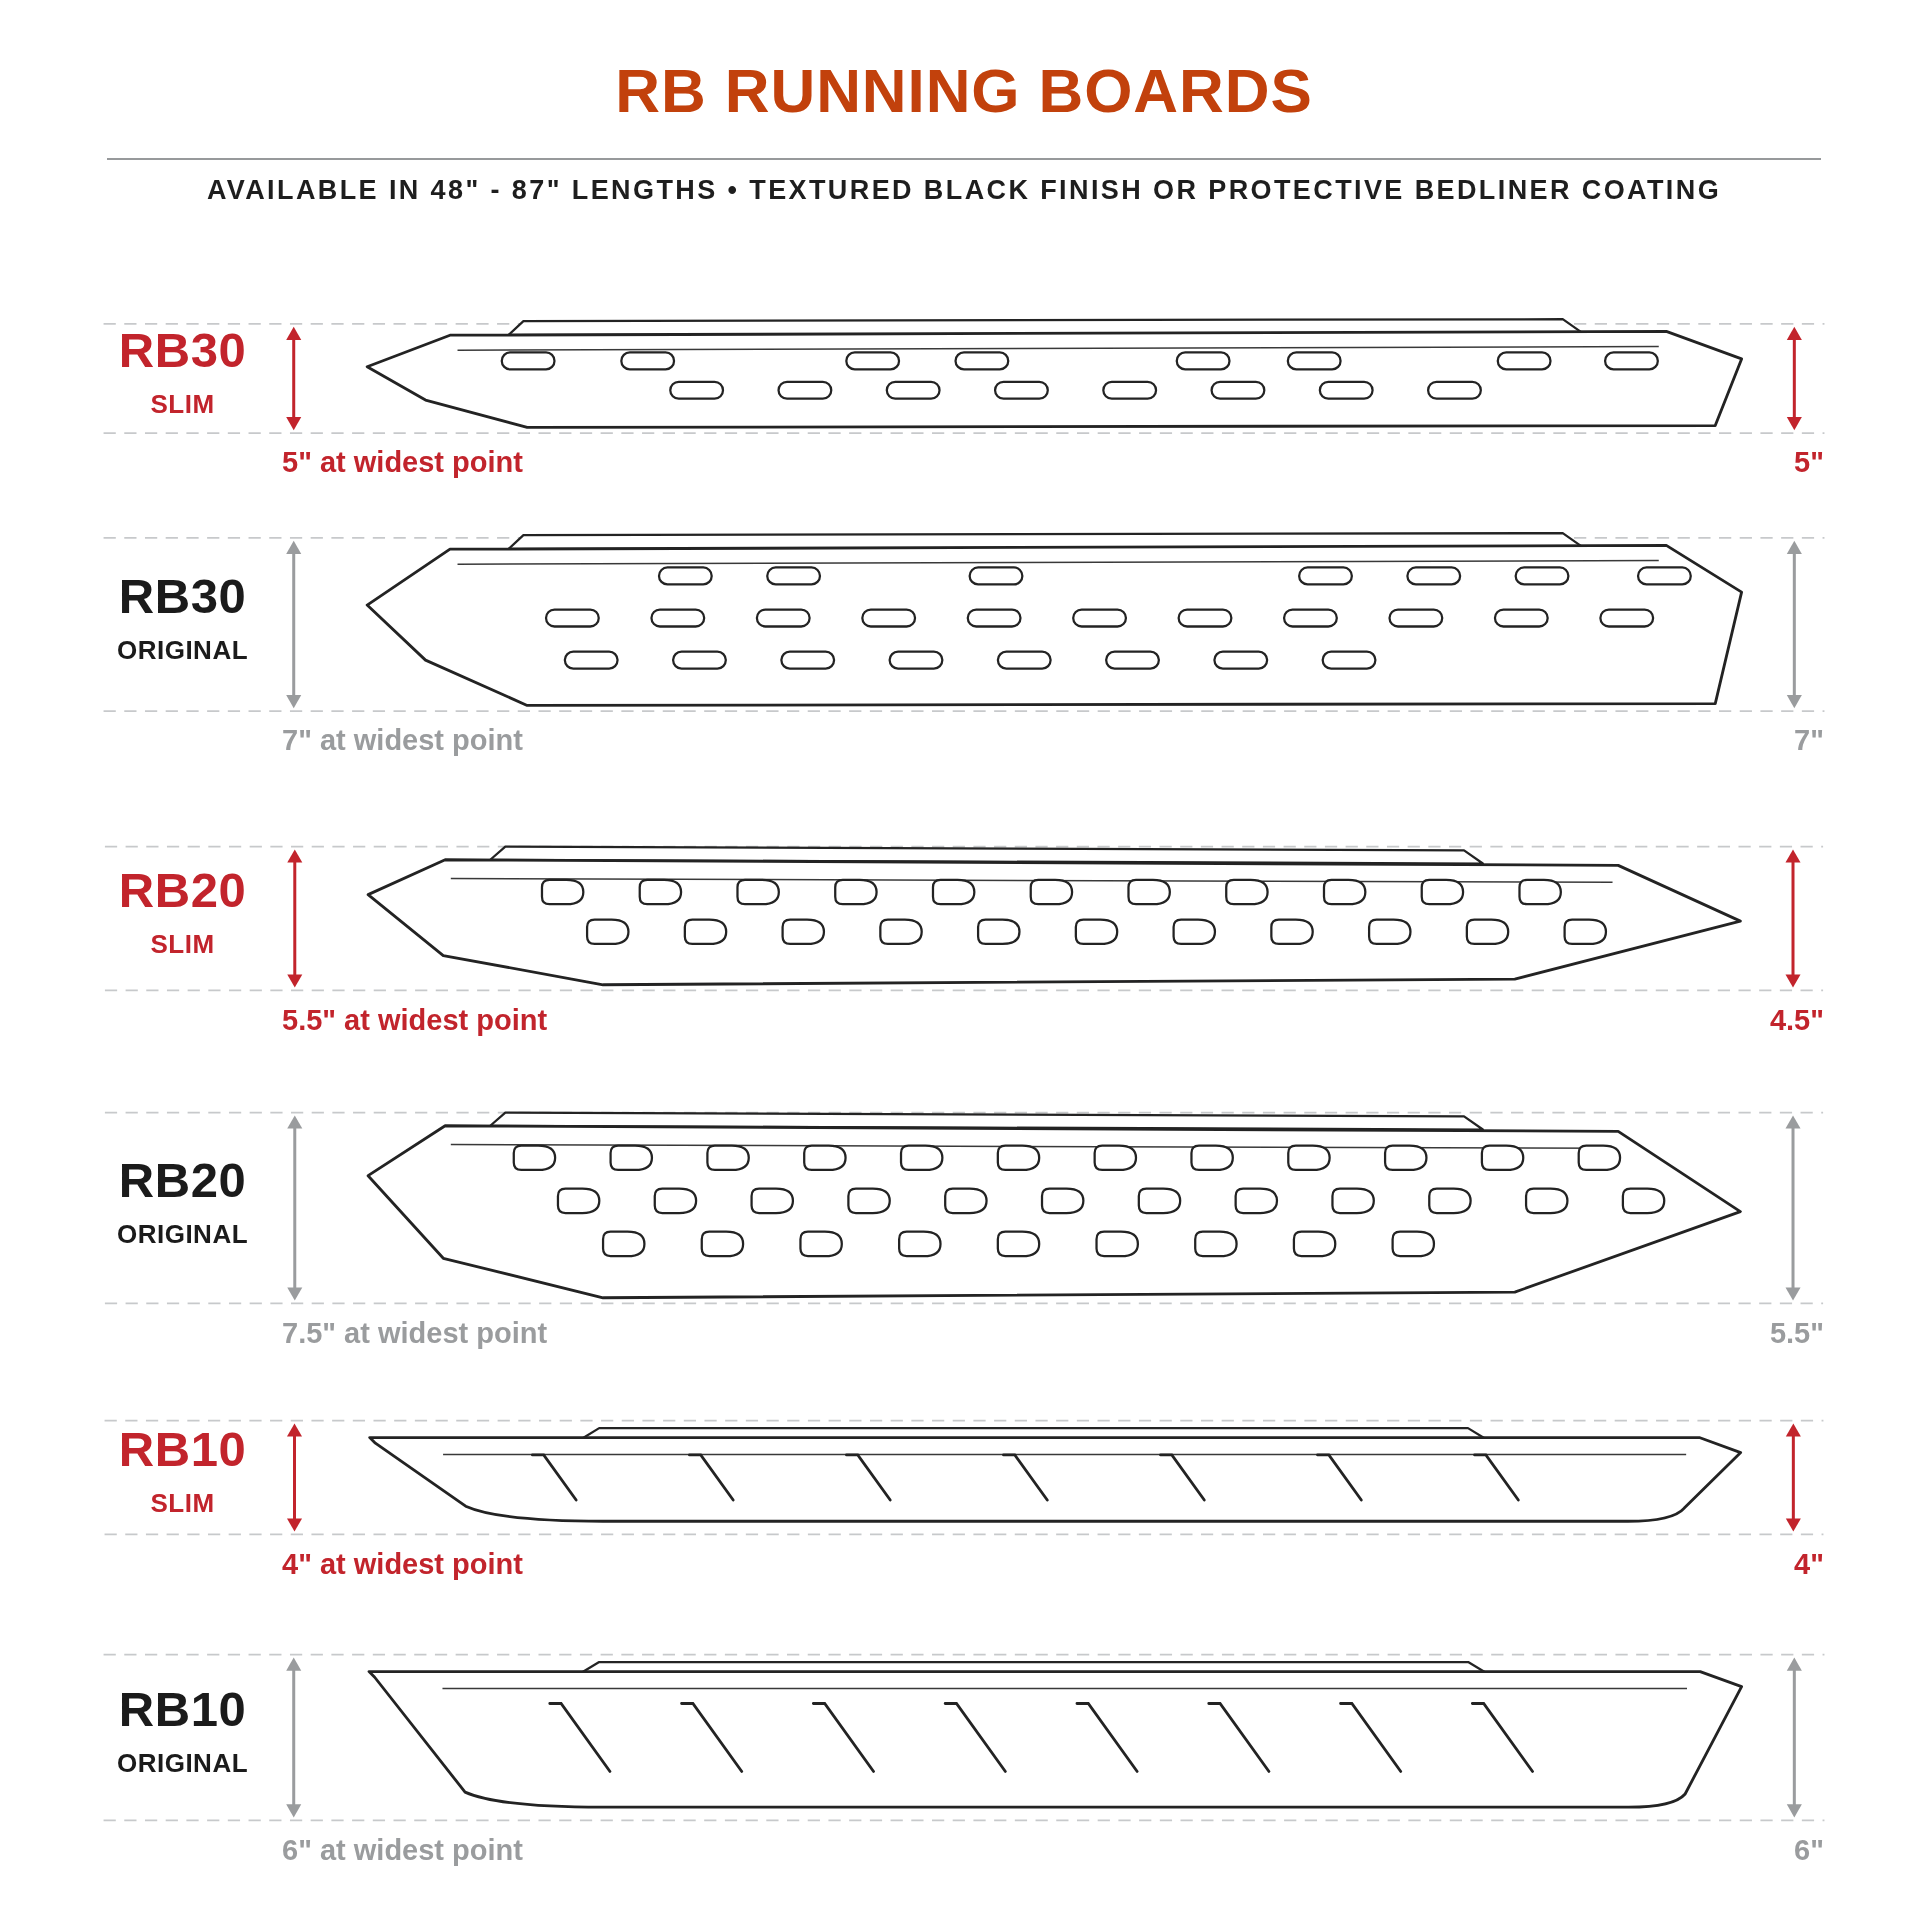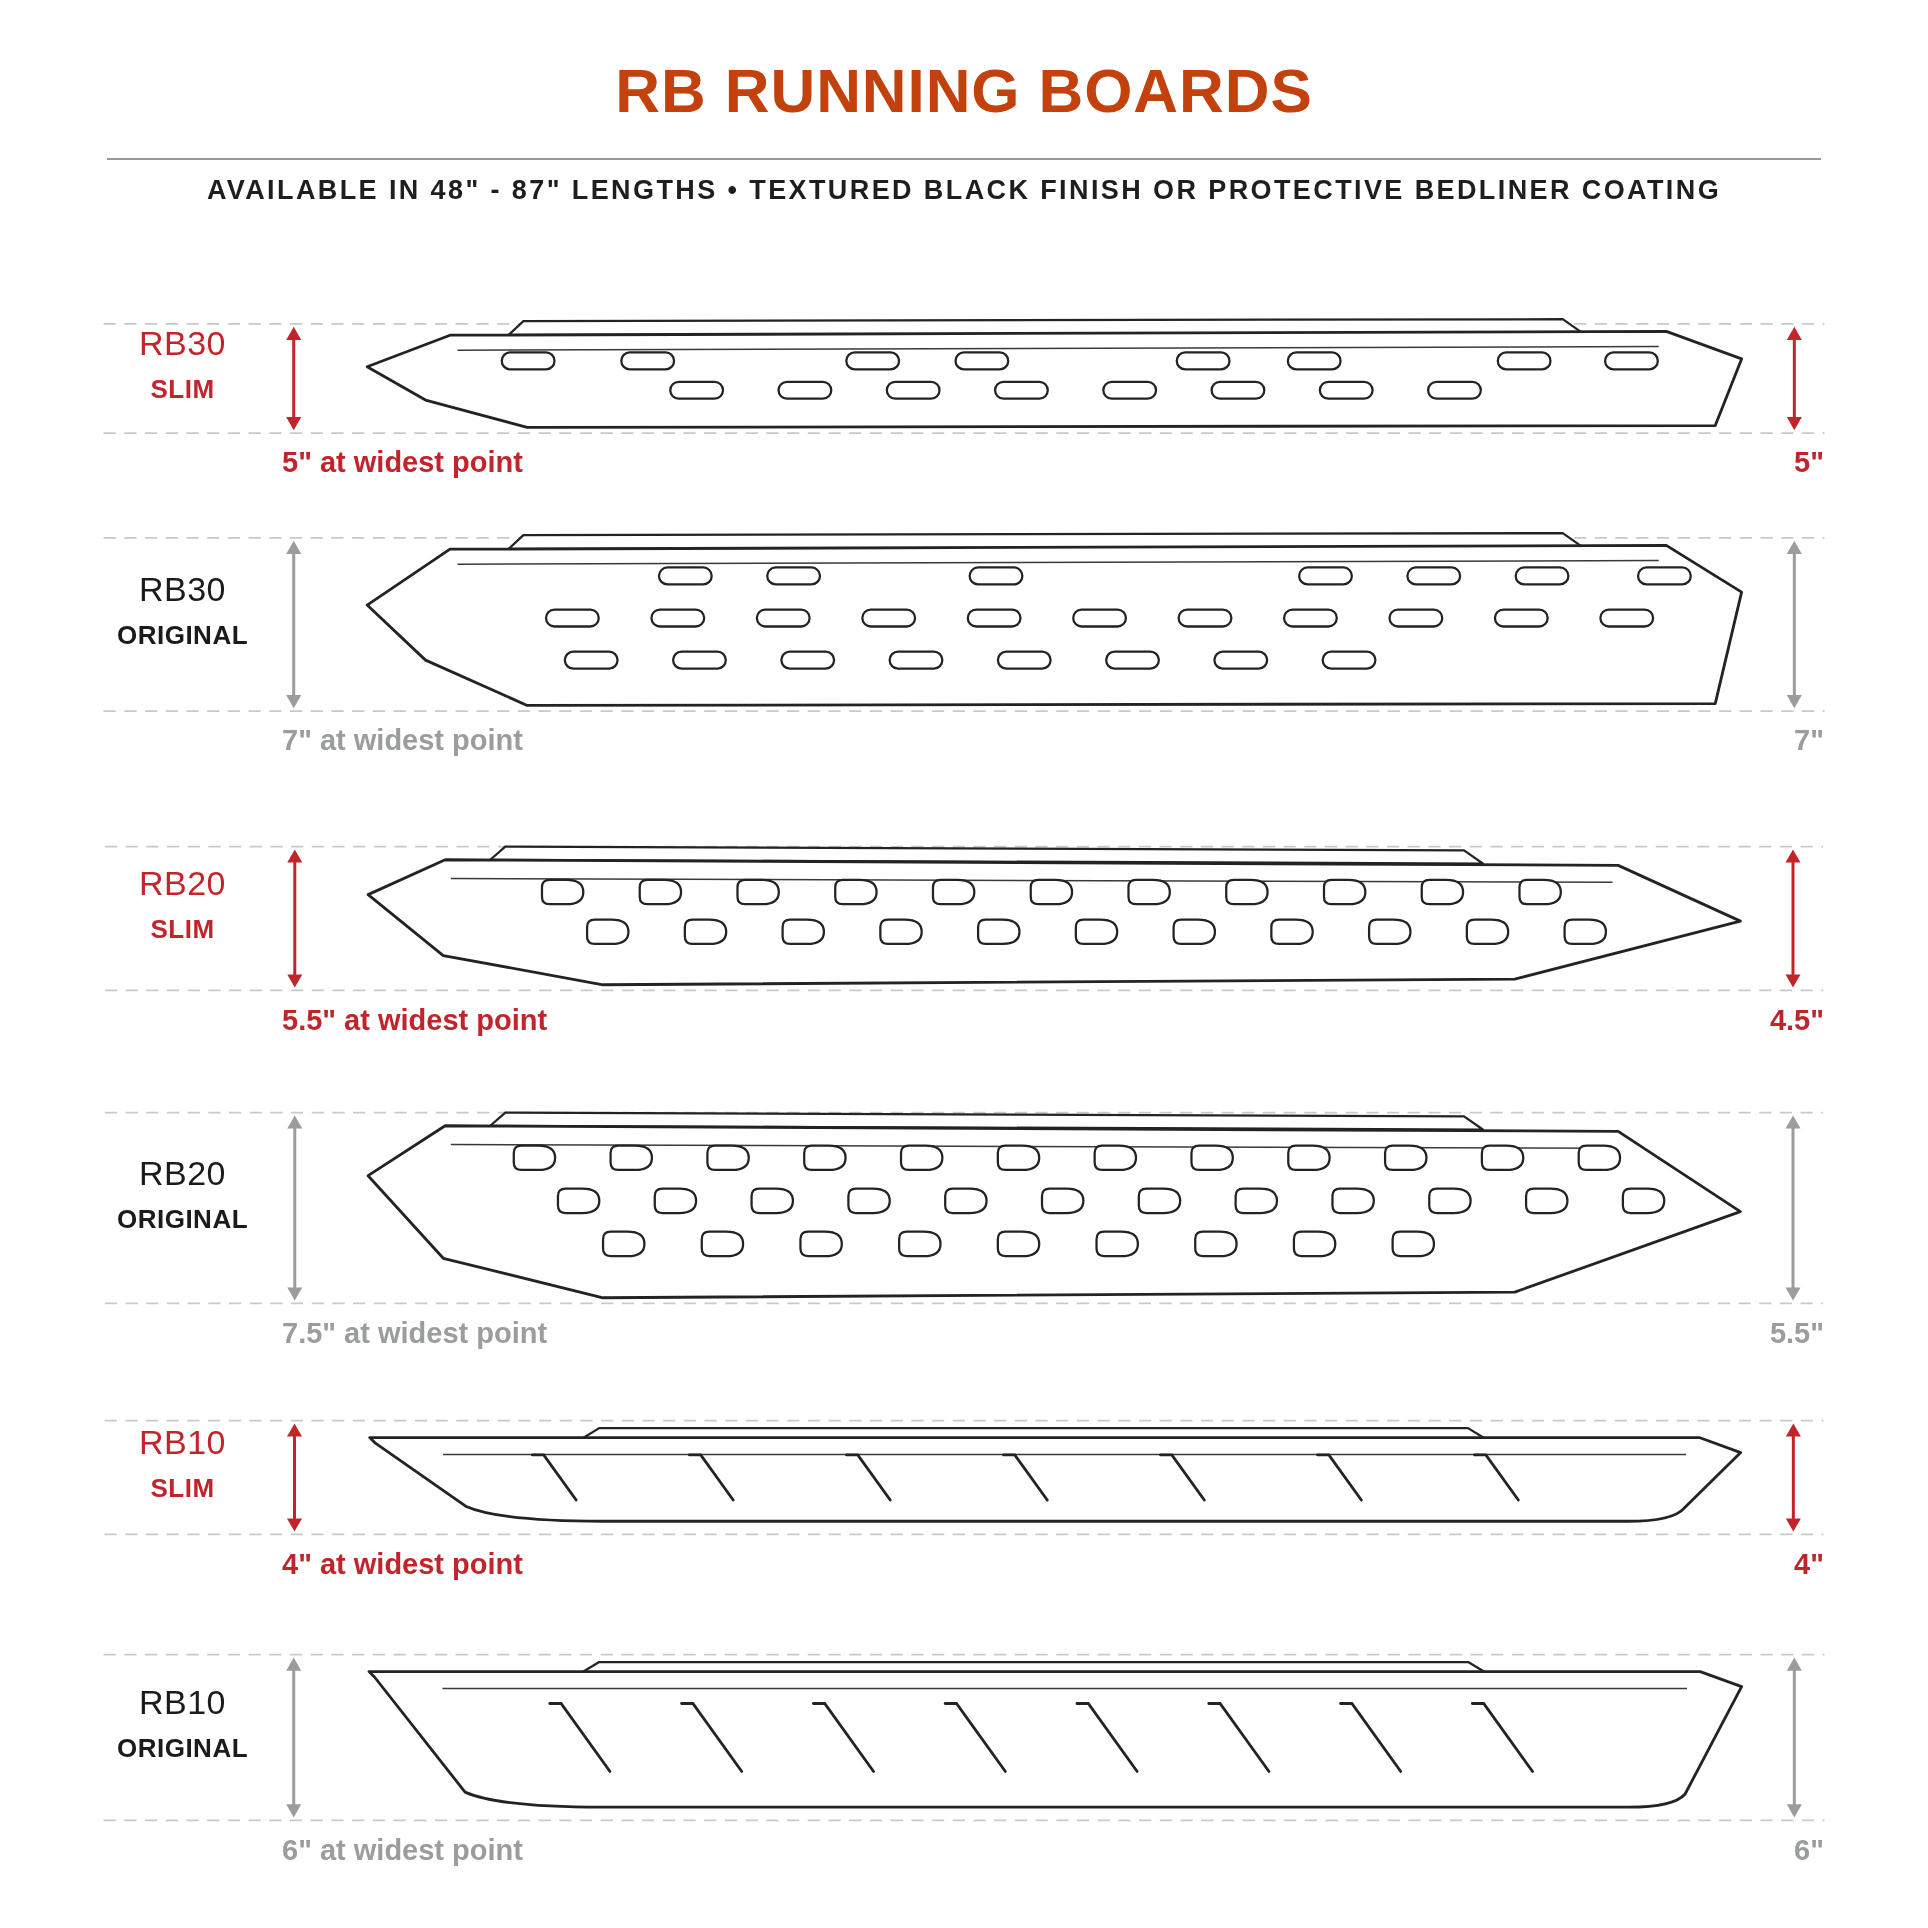--- a/index.html
+++ b/index.html
@@ -13,21 +13,21 @@
     font-size:62px;font-weight:900;letter-spacing:0.9px;color:#c2410c;
   }
   .rule{position:absolute;top:158px;left:107px;right:107px;height:1.9px;background:#97999B}
   .subtitle{
     position:absolute;top:175px;left:0;width:100%;margin:0;text-align:center;
     font-size:27px;font-weight:700;letter-spacing:2.4px;color:#1e1e1e;
   }
   .row{position:absolute;left:0;width:1928px}
   .art{position:absolute;left:0;top:0}
   .model{position:absolute;left:60px;width:245px;text-align:center}
-  .model-name{font-size:34px;font-weight:400;line-height:1.02;letter-spacing:0.5px}
+  .model-name{font-size:49px;font-weight:700;line-height:1.02;letter-spacing:0.5px}
   .model-variant{font-size:26px;font-weight:700;letter-spacing:0.5px;margin-top:13px}
   .widest{position:absolute;left:282px;font-size:29px;font-weight:700;white-space:nowrap}
   .rdim{position:absolute;right:104px;font-size:29px;font-weight:700;text-align:right;white-space:nowrap}
   .slim .model-name,.slim .model-variant,.slim .widest,.slim .rdim{color:var(--accent)}
   .original .model-name,.original .model-variant{color:#1b1b1b}
   .original .widest,.original .rdim{color:var(--muted)}
   svg .dash{stroke:var(--dash);stroke-width:2;stroke-dasharray:13 9;fill:none}
   svg .board{fill:#ffffff;stroke:var(--ink);stroke-width:3;stroke-linejoin:round}
   svg .thin{stroke-width:2.4}
   svg .inner{stroke:var(--ink);stroke-width:1.6;fill:none;opacity:.9}

